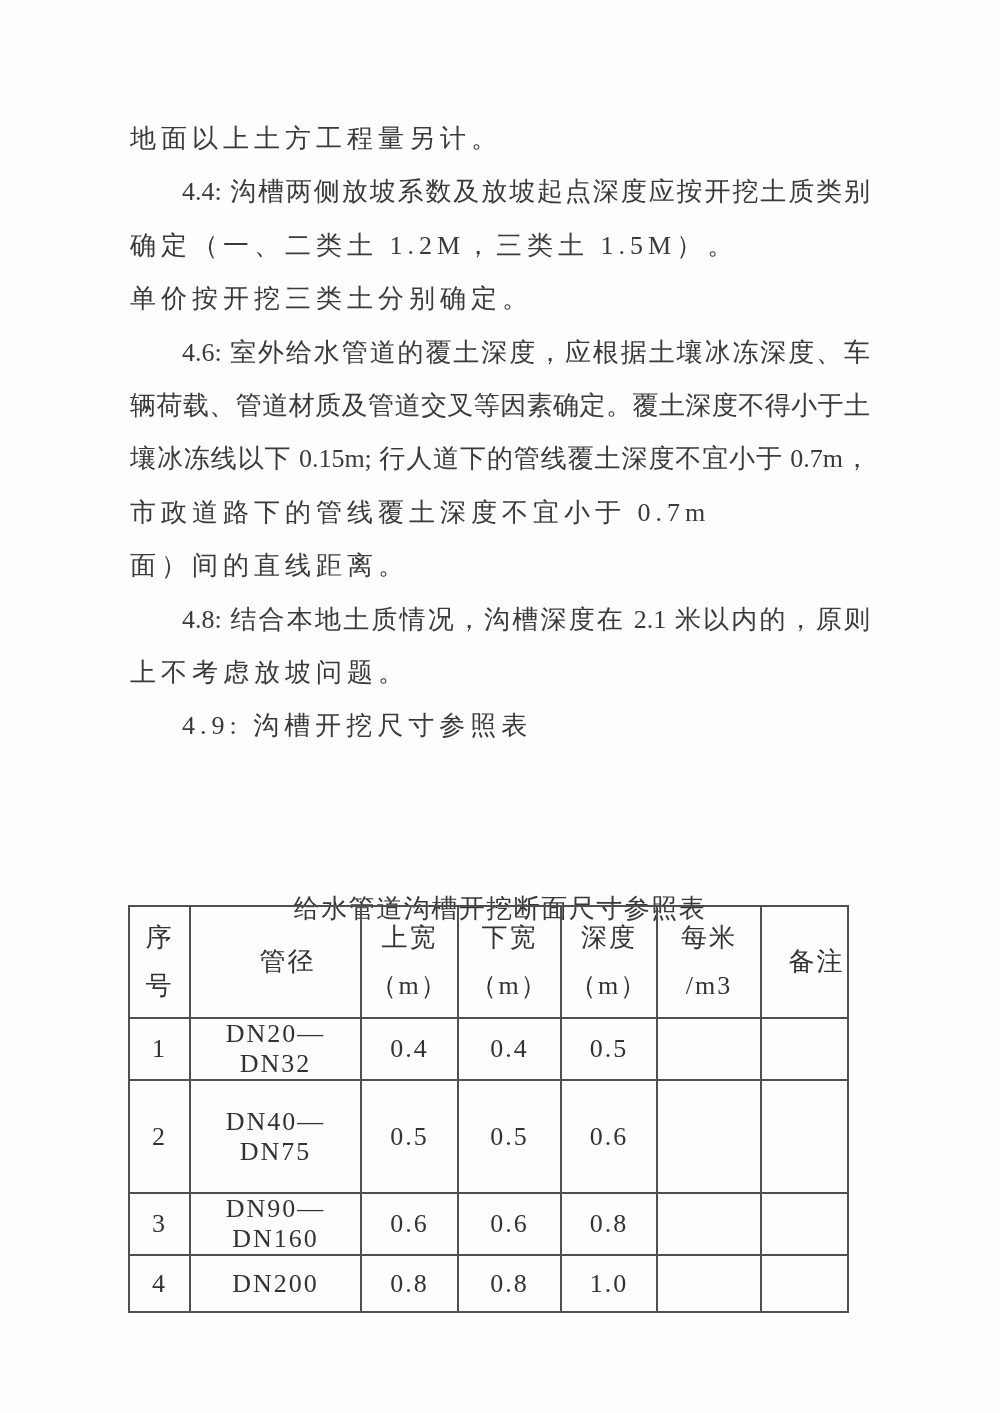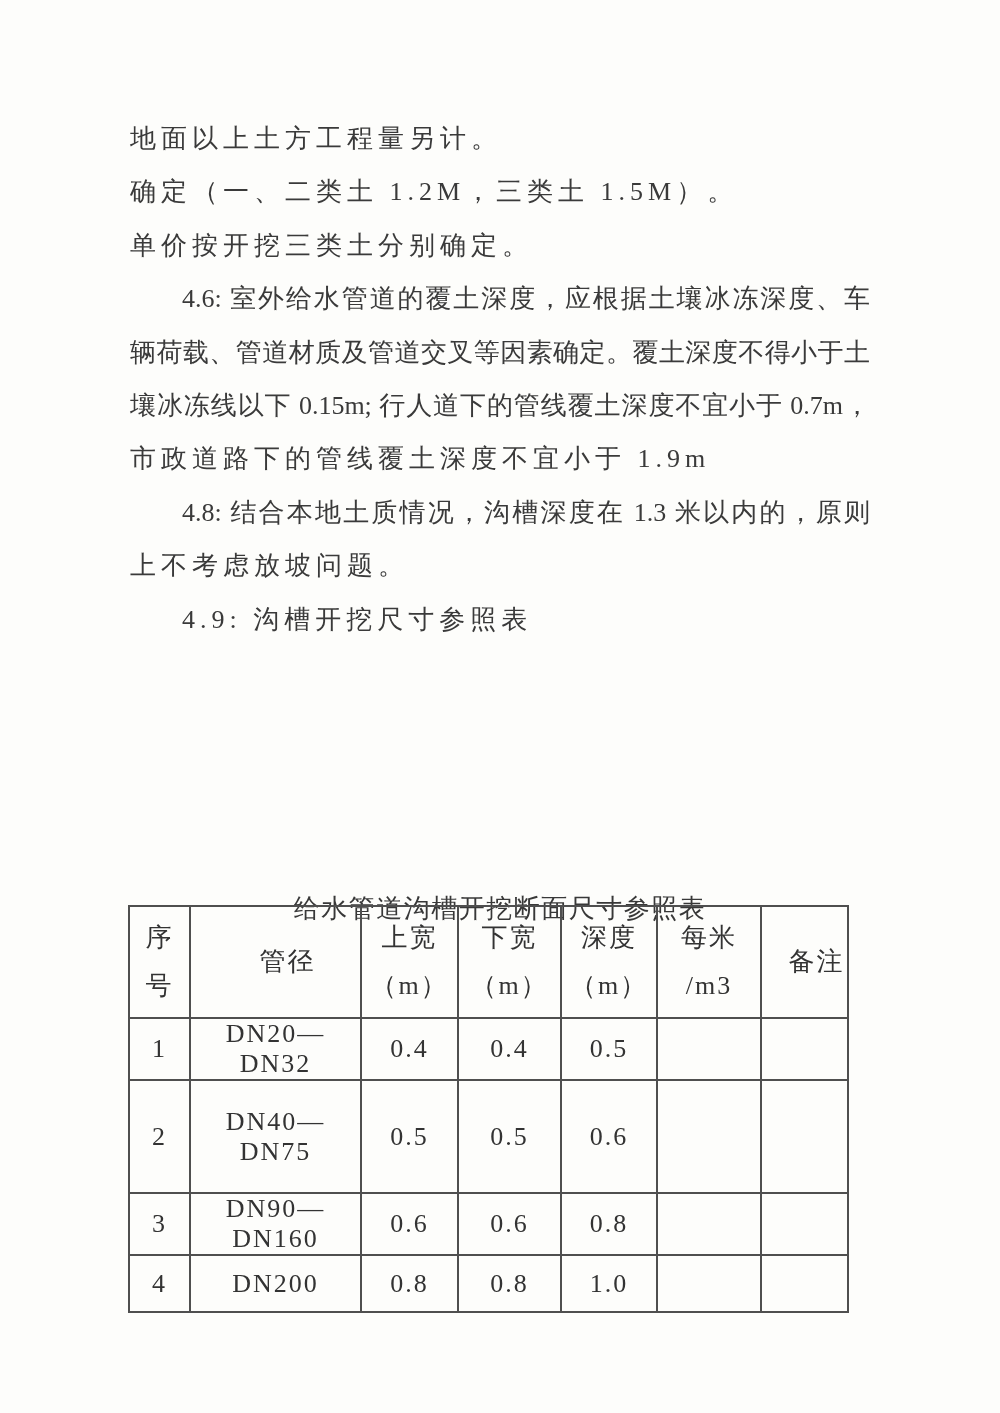--- a/index.html
+++ b/index.html
@@ -93,27 +93,29 @@
   }
   .hline { line-height: 34px; }
 </style>
 </head>
 <body>
 
 <div class="page">
 
   <div class="body-text">
     <div class="text-line">地面以上土方工程量另计。</div>
+    <div class="text-line indent full">4.4: 沟槽两侧放坡系数及放坡起点深度应按开挖土质类别</div>
     <div class="text-line">确定（一、二类土 1.2M，三类土 1.5M）。</div>
     <div class="text-line">单价按开挖三类土分别确定。</div>
     <div class="text-line indent full">4.6: 室外给水管道的覆土深度，应根据土壤冰冻深度、车</div>
     <div class="text-line full">辆荷载、管道材质及管道交叉等因素确定。覆土深度不得小于土</div>
     <div class="text-line full">壤冰冻线以下 0.15m; 行人道下的管线覆土深度不宜小于 0.7m，</div>
-    <div class="text-line">市政道路下的管线覆土深度不宜小于 1.9m</div>
-    <div class="text-line indent full">4.8: 结合本地土质情况，沟槽深度在 1.3 米以内的，原则</div>
+    <div class="text-line">市政道路下的管线覆土深度不宜小于 0.7m</div>
+    <div class="text-line">面）间的直线距离。</div>
+    <div class="text-line indent full">4.8: 结合本地土质情况，沟槽深度在 2.1 米以内的，原则</div>
     <div class="text-line">上不考虑放坡问题。</div>
     <div class="text-line indent">4.9: 沟槽开挖尺寸参照表</div>
   </div>
 
   <div class="table-title">给水管道沟槽开挖断面尺寸参照表</div>
 
   <table class="ref-table">
     <colgroup>
       <col style="width:61px">
       <col style="width:171px">

